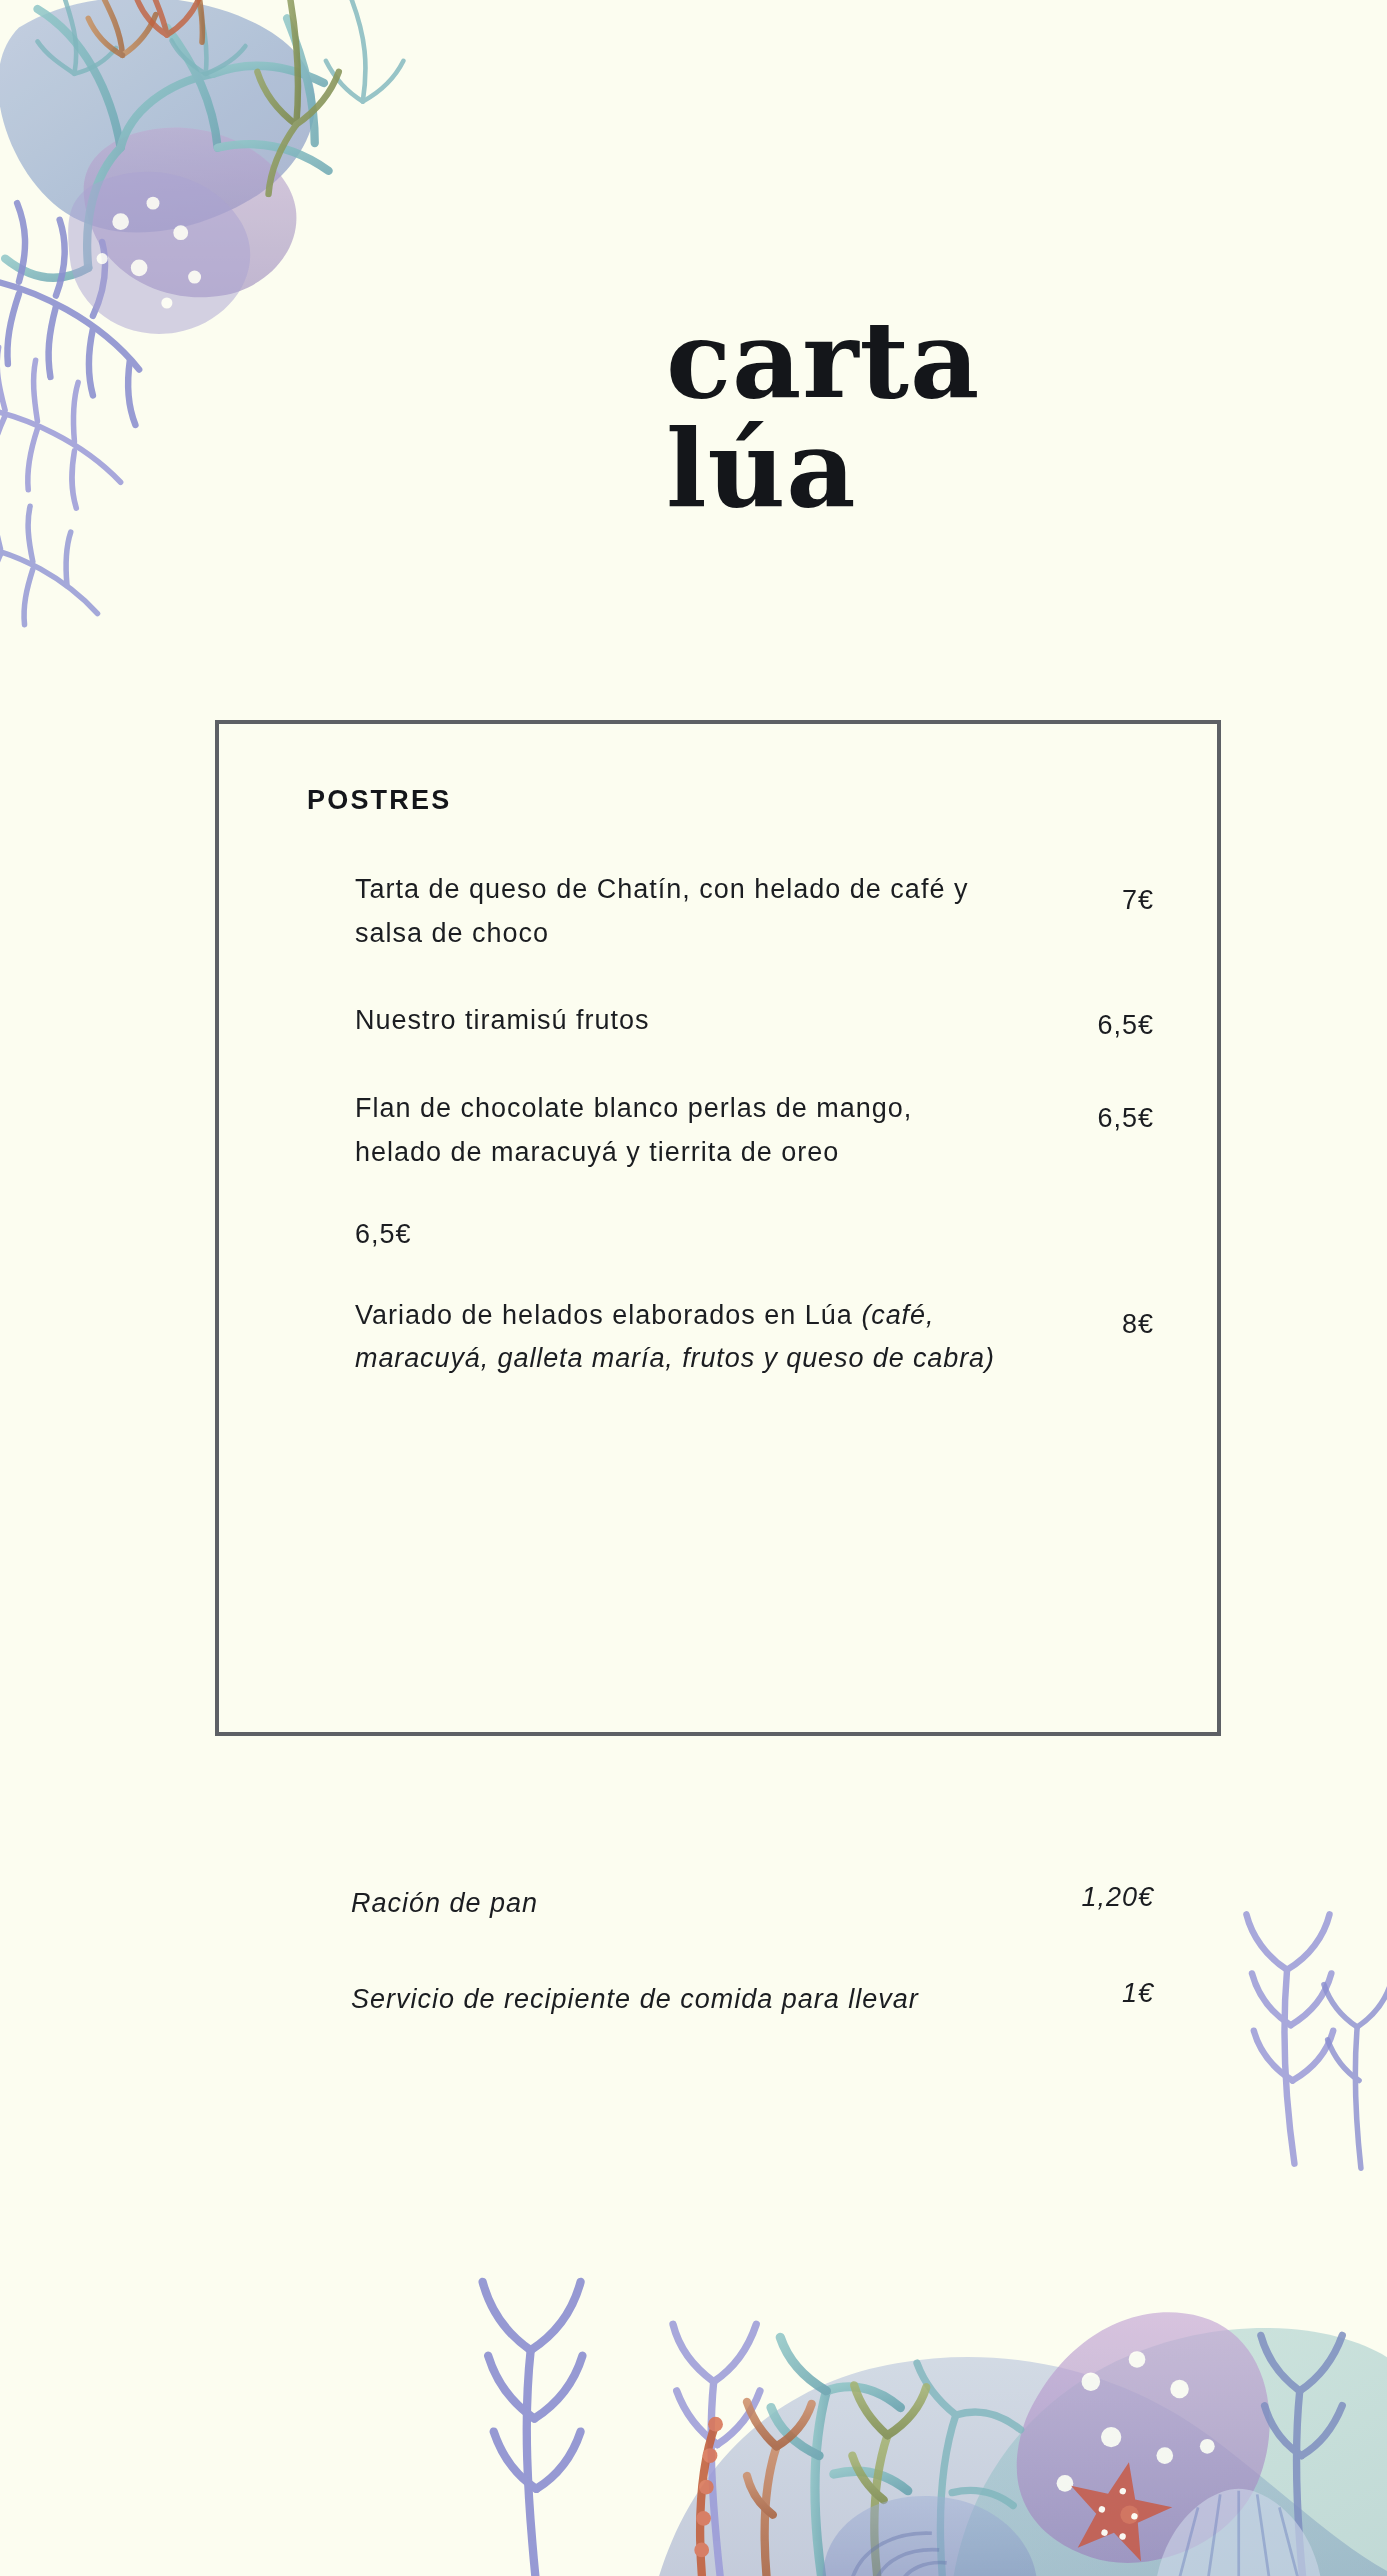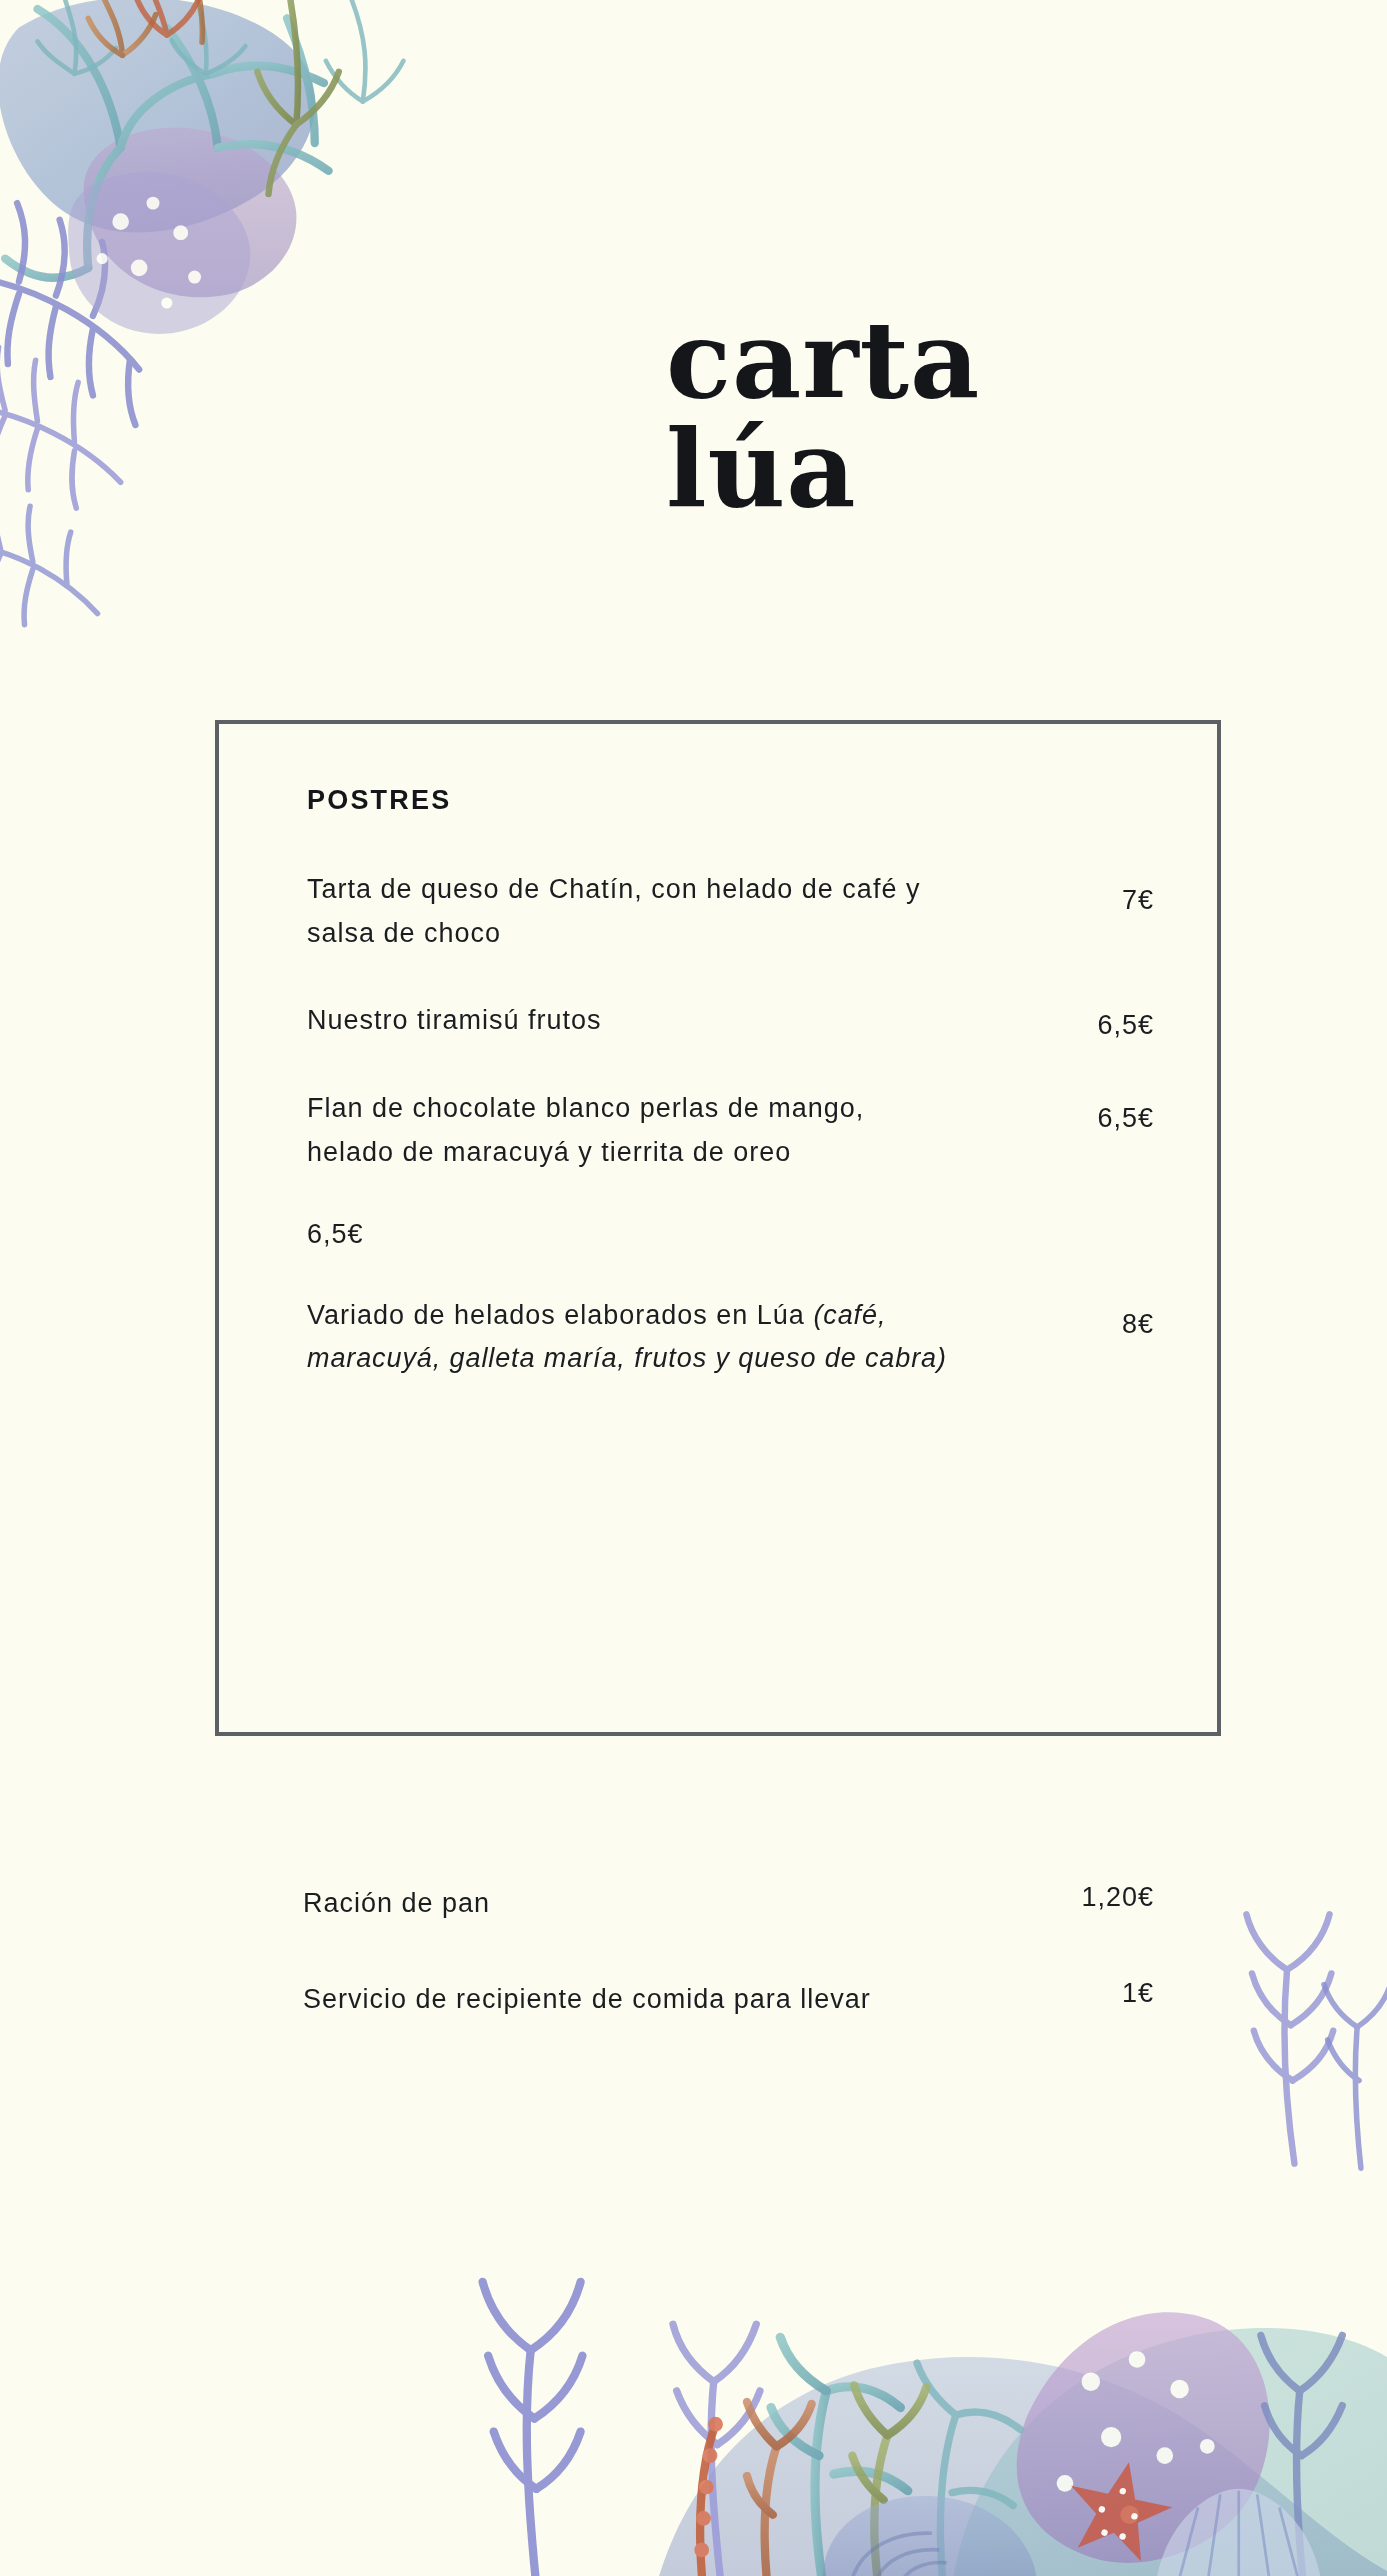--- a/index.html
+++ b/index.html
@@ -72,20 +72,21 @@
     color: #14161a;
     margin: 0 0 52px 0;
   }
 
   .item {
     display: flex;
     align-items: flex-end;
     justify-content: space-between;
     margin-bottom: 44px;
     gap: 22px;
+    margin-left: 48px;
   }
   .item-name {
     font-size: 27px;
     line-height: 1.62;
     letter-spacing: 1px;
     color: #1b1d21;
     max-width: 647px;
     font-weight: 400;
   }
   .item-name em {
@@ -98,20 +99,21 @@
     white-space: nowrap;
     padding-bottom: 1.8px;
   }
 
   
   .extras {
     position: absolute;
     left: 303px;
     top: 1882px;
     width: 851px;
+    font-style: italic;
   }
   .extras .item { margin-bottom: 52px; }
   .extras .item-name { max-width: 647px; }
 
   
   .item.two-line .item-price { padding-bottom: 39px; }
   .item.three-line .item-price { padding-bottom: 41px; }
   .item.top-price .item-price { align-self: flex-start; padding-bottom: 0; }
 </style>
 </head>

